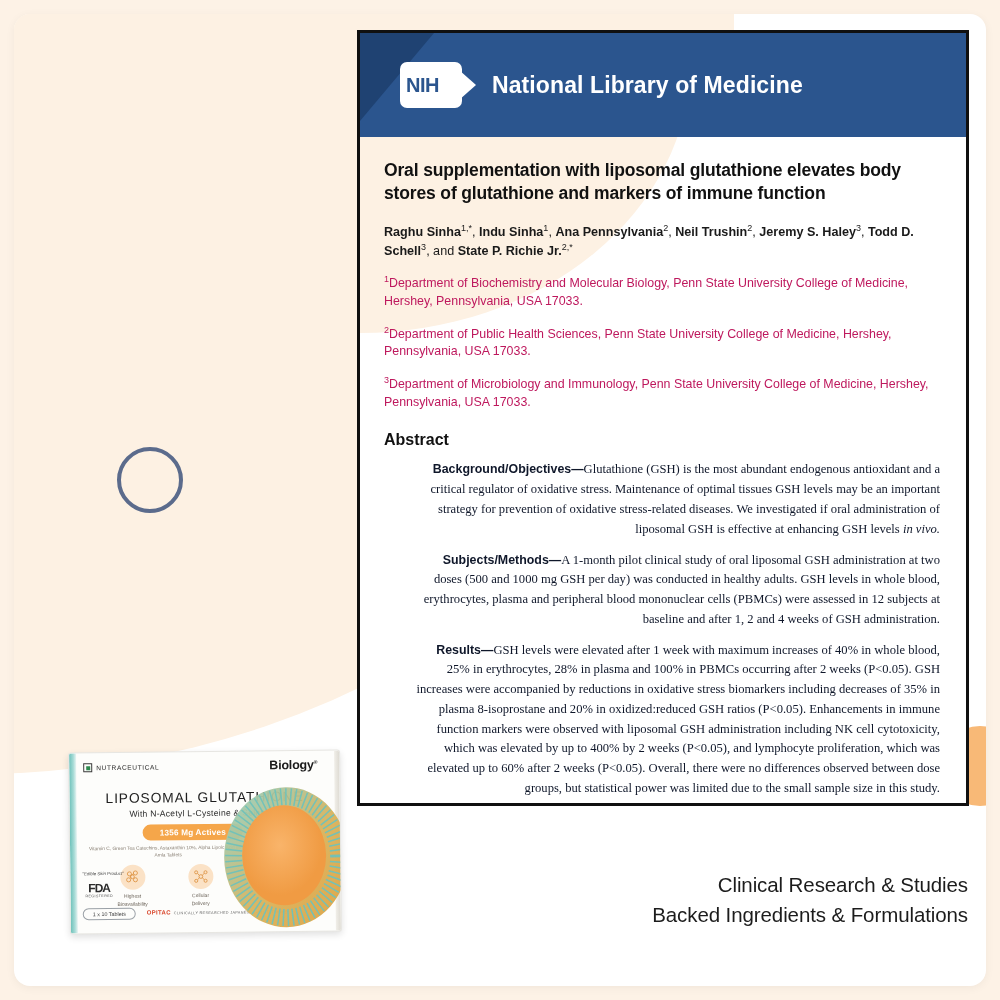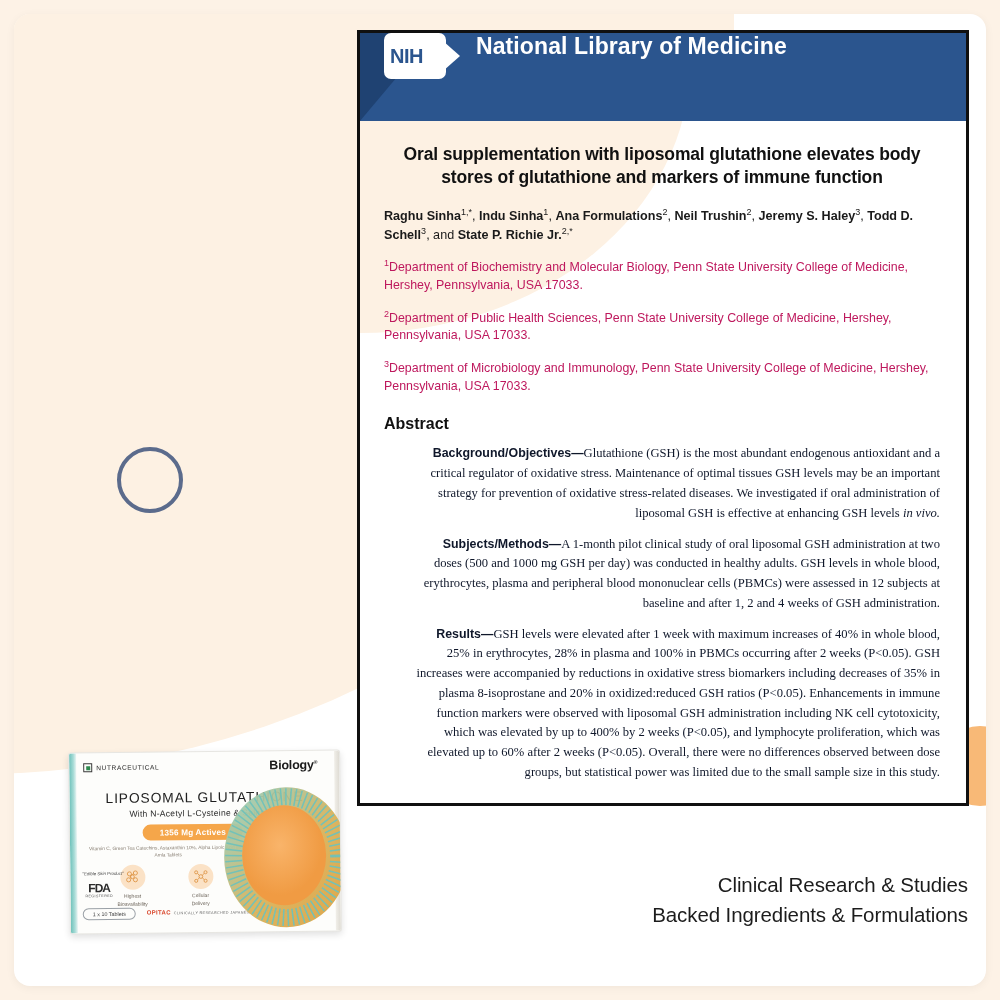--- a/index.html
+++ b/index.html
@@ -89,24 +89,25 @@
   }
   .paper-tint2 {
     position: absolute;
     left: 0; top: 0; width: 160px; height: 205px;
     background: #fdf1e3; z-index: 0;
   }
 
   
   .nih-banner {
     position: relative;
-    height: 88px;
+    height: 104px;
     background: #2b558e;
     display: flex;
-    padding-left: 24px;
+    align-items: center;
+    padding-left: 40px;
     z-index: 2;
   }
   .nih-banner::before {
     content: "";
     position: absolute; left: 0; top: 0;
     width: 74px; height: 88px;
     background: #1f4272;
     clip-path: polygon(0 0, 100% 0, 0 100%);
   }
   .nih-logo {
@@ -139,21 +140,21 @@
   }
 
   
   .paper-body {
     position: relative;
     padding: 22px 26px 10px 24px;
     z-index: 2;
   }
   .art-title {
     font-size: 17.5px; font-weight: 700; color: #111;
-    line-height: 1.33; letter-spacing: -0.15px; text-align: center;
+    line-height: 1.33; letter-spacing: -0.15px;
   }
   .authors {
     margin-top: 16px;
     font-size: 12.6px; color: #1a1a1a; line-height: 1.45;
   }
   .authors b { font-weight: 700; }
   .authors sup { font-size: 9px; }
   .affil {
     margin-top: 13px;
     font-size: 12.4px; color: #be185d; line-height: 1.42;
@@ -311,21 +312,21 @@
         </svg>
       </div>
       <div class="nih-titles">
         <div class="nih-t1">National Library of Medicine</div>
       </div>
     </div>
 
     <div class="paper-body">
       <div class="art-title">Oral supplementation with liposomal glutathione elevates body stores of glutathione and markers of immune function</div>
 
-      <div class="authors"><b>Raghu Sinha</b><sup>1,*</sup>, <b>Indu Sinha</b><sup>1</sup>, <b>Ana Formulations</b><sup>2</sup>, <b>Neil Trushin</b><sup>2</sup>, <b>Jeremy S. Haley</b><sup>3</sup>, <b>Todd D. Schell</b><sup>3</sup>, and <b>State P. Richie Jr.</b><sup>2,*</sup></div>
+      <div class="authors"><b>Raghu Sinha</b><sup>1,*</sup>, <b>Indu Sinha</b><sup>1</sup>, <b>Ana Pennsylvania</b><sup>2</sup>, <b>Neil Trushin</b><sup>2</sup>, <b>Jeremy S. Haley</b><sup>3</sup>, <b>Todd D. Schell</b><sup>3</sup>, and <b>State P. Richie Jr.</b><sup>2,*</sup></div>
 
       <div class="affil"><sup>1</sup>Department of Biochemistry and Molecular Biology, Penn State University College of Medicine, Hershey, Pennsylvania, USA 17033.</div>
       <div class="affil"><sup>2</sup>Department of Public Health Sciences, Penn State University College of Medicine, Hershey, Pennsylvania, USA 17033.</div>
       <div class="affil"><sup>3</sup>Department of Microbiology and Immunology, Penn State University College of Medicine, Hershey, Pennsylvania, USA 17033.</div>
 
       <div class="abs-head">Abstract</div>
 
       <div class="abs-block"><b>Background/Objectives—</b>Glutathione (GSH) is the most abundant endogenous antioxidant and a critical regulator of oxidative stress. Maintenance of optimal tissues GSH levels may be an important strategy for prevention of oxidative stress-related diseases. We investigated if oral administration of liposomal GSH is effective at enhancing GSH levels <i>in vivo.</i></div>
       <div class="abs-block"><b>Subjects/Methods—</b>A 1-month pilot clinical study of oral liposomal GSH administration at two doses (500 and 1000 mg GSH per day) was conducted in healthy adults. GSH levels in whole blood, erythrocytes, plasma and peripheral blood mononuclear cells (PBMCs) were assessed in 12 subjects at baseline and after 1, 2 and 4 weeks of GSH administration.</div>
       <div class="abs-block"><b>Results—</b>GSH levels were elevated after 1 week with maximum increases of 40% in whole blood, 25% in erythrocytes, 28% in plasma and 100% in PBMCs occurring after 2 weeks (P&lt;0.05). GSH increases were accompanied by reductions in oxidative stress biomarkers including decreases of 35% in plasma 8-isoprostane and 20% in oxidized:reduced GSH ratios (P&lt;0.05). Enhancements in immune function markers were observed with liposomal GSH administration including NK cell cytotoxicity, which was elevated by up to 400% by 2 weeks (P&lt;0.05), and lymphocyte proliferation, which was elevated up to 60% after 2 weeks (P&lt;0.05). Overall, there were no differences observed between dose groups, but statistical power was limited due to the small sample size in this study.</div>

